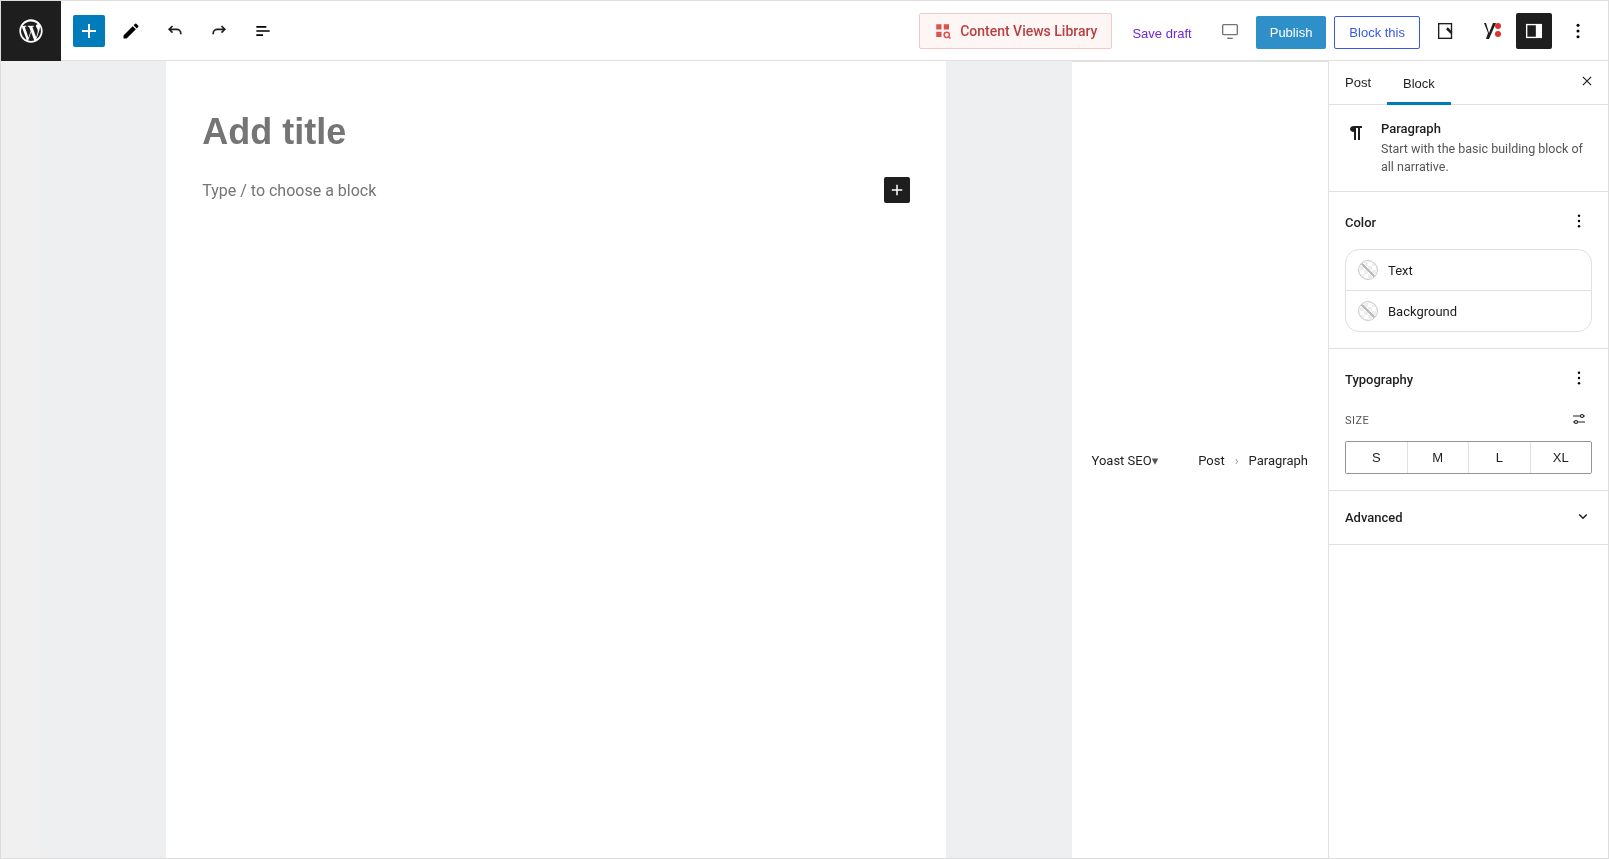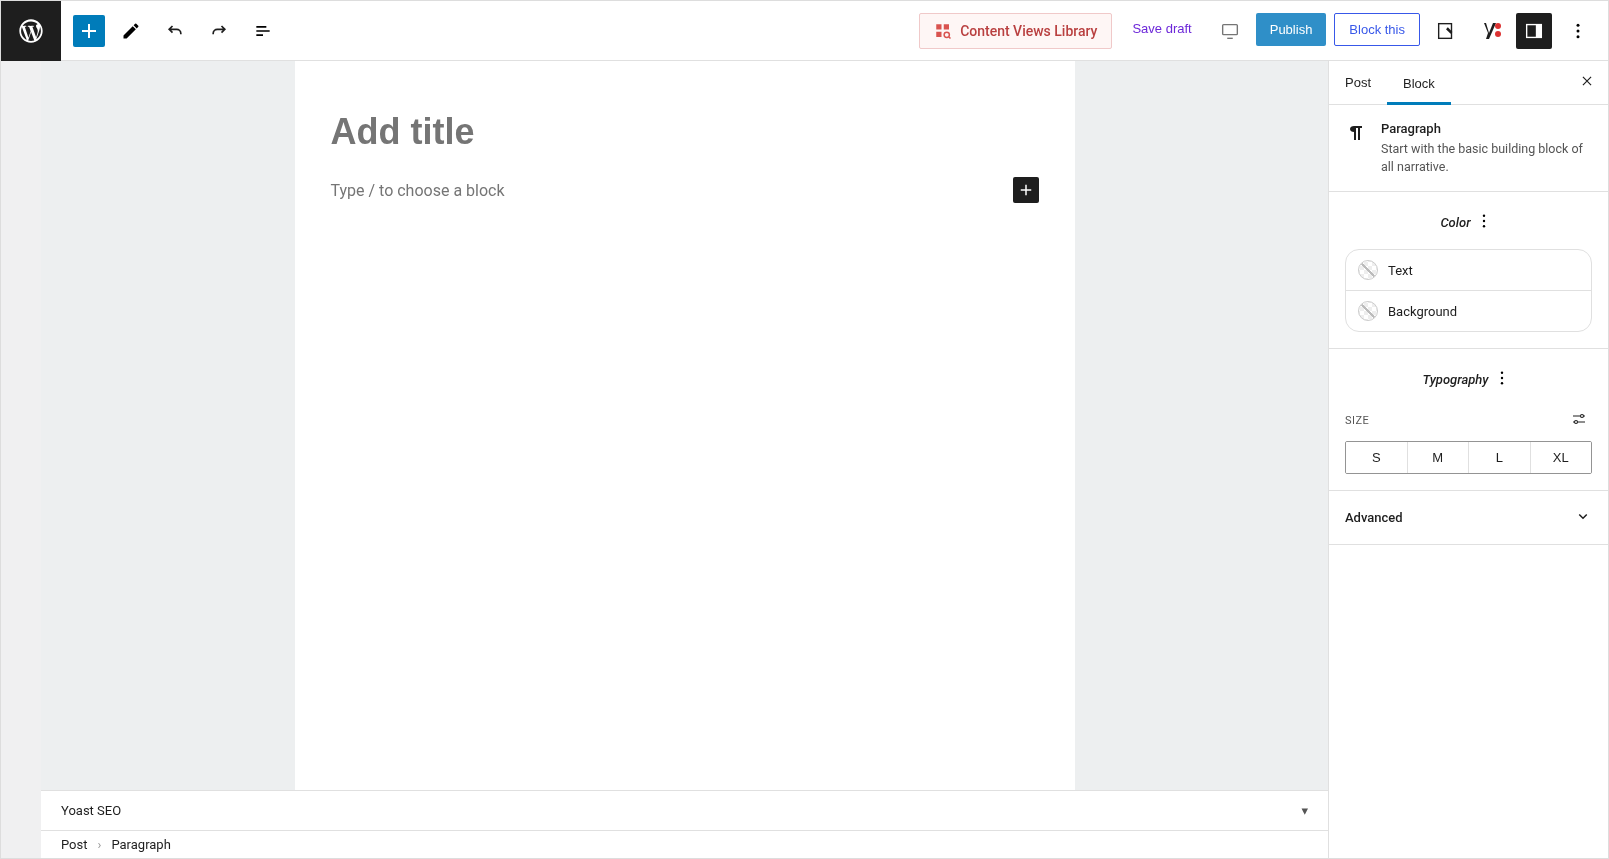--- a/index.html
+++ b/index.html
@@ -8,34 +8,34 @@
     .app { display: flex; flex-direction: column; height: 859px; width: 1609px; border: 1px solid #ddd; }
     
     
     .toolbar { display: flex; align-items: center; height: 60px; border-bottom: 1px solid #e0e0e0; background: #fff; }
     .wp-logo { width: 60px; height: 60px; background: #1e1e1e; display: flex; align-items: center; justify-content: center; }
     .wp-logo svg { width: 28px; height: 28px; fill: #fff; }
     .toolbar-left { display: flex; align-items: center; gap: 8px; padding-left: 12px; }
     .btn-icon { width: 36px; height: 36px; display: flex; align-items: center; justify-content: center; border: none; background: transparent; cursor: pointer; border-radius: 2px; }
     .btn-add { background: #007cba; width: 32px; height: 32px; border-radius: 2px; }
     .btn-add svg { fill: #fff; }
-    .toolbar-right { margin-left: auto; display: flex; align-items: flex-start; gap: 8px; padding-right: 12px; padding-left: 9px; }
+    .toolbar-right { margin-left: auto; display: flex; align-items: flex-end; gap: 8px; padding-right: 12px; padding-left: 9px; }
     .content-views { display: flex; align-items: center; gap: 8px; padding: 8px 14px; border: 1px solid #f0c9c9; background: #fef6f5; color: #b94040; font-weight: 500; font-size: 14px; border-radius: 2px; }
     .content-views .cv-icon { width: 18px; height: 18px; }
     .save-draft { color: #6d28d9; padding: 8px 12px; background: transparent; border: none; cursor: pointer; font-size: 13px; }
     .preview-btn { width: 36px; height: 36px; display:flex; align-items:center; justify-content:center; background:transparent; border:none; cursor:pointer; color:#757575; }
     .btn-publish { background: #2f8fc8; color: #fff; border: none; padding: 9px 14px; font-size: 13px; border-radius: 2px; cursor: pointer; }
     .btn-copy { background: #fff; color: #3858e9; border: 1px solid #3858e9; padding: 8px 14px; font-size: 13px; border-radius: 2px; cursor: pointer; }
     .yoast-icon { width:24px; height:24px; }
     .btn-settings-toggle { width: 36px; height: 36px; background: #1e1e1e; display:flex; align-items:center; justify-content:center; border:none; border-radius:2px; cursor:pointer;}
     .btn-settings-toggle svg { fill:#fff; }
     
     
     .main { display: flex; flex: 1; overflow: hidden; background: #f0f0f1; }
-    .editor-area { flex: 1; display: flex; flex-direction: column; overflow: hidden; padding-left: 40px; }
+    .editor-area { flex: 1; display: flex; flex-direction: row; overflow: hidden; padding-left: 40px; }
     .editor-canvas-wrap { flex:1; display:flex; justify-content:center; overflow:auto; background:#edeff0; }
     .editor-canvas { width: 780px; background:#fff; margin-top: 0; padding: 50px 36px; min-height: 100%; }
     .title-input { font-size: 36px; font-weight: 600; color: #6b6b6b; border: none; width: 100%; outline: none; margin-bottom: 24px; }
     .block-placeholder-row { display:flex; align-items:center; justify-content:space-between; }
     .block-placeholder { color: #757575; font-size: 16px; flex:1; }
     .block-add-inline { width: 26px; height: 26px; background: #1e1e1e; color:#fff; display:flex; align-items:center; justify-content:center; border-radius:2px; cursor:pointer; border:none; }
     .block-add-inline svg { fill:#fff; width:18px; height:18px; }
     
     .yoast-footer { background:#fff; border-top:1px solid #e0e0e0; padding: 12px 20px; display:flex; align-items:center; justify-content:space-between; color:#1e1e1e; font-size:13px; }
     .yoast-footer .chev { color:#555; }
@@ -49,21 +49,21 @@
     .sidebar-tab { padding: 14px 16px; font-size:13px; color:#1e1e1e; cursor:pointer; background:transparent; border:none; }
     .sidebar-tab.active { font-weight:500; border-bottom: 3px solid #007cba; margin-bottom:-1px; padding-bottom:11px; }
     .sidebar-close { margin-left:auto; padding: 10px 14px; background:transparent; border:none; cursor:pointer; font-size:16px; color:#1e1e1e; }
     
     .panel-section { padding: 16px; border-bottom:1px solid #e0e0e0; }
     .block-desc { display:flex; gap:12px; }
     .block-desc-icon { width:24px; height:24px; flex-shrink:0; }
     .block-desc-title { font-weight:500; font-size:13px; margin-bottom:4px; }
     .block-desc-text { font-size:12.5px; color:#555; line-height:1.4; }
     
-    .panel-header-row { display:flex; align-items:center; justify-content:center; margin-bottom:12px;font-style:italic; }
+    .panel-header-row { display:flex; align-items:center; justify-content:space-between; margin-bottom:12px; }
     .panel-header-row h3 { font-size:13px; font-weight:500; }
     .panel-dots { background:transparent; border:none; cursor:pointer; padding:4px; }
     
     .color-list { border:1px solid #e0e0e0; border-radius:14px; }
     .color-item { display:flex; align-items:center; gap:10px; padding:10px 12px; cursor:pointer; font-size:13px; }
     .color-item + .color-item { border-top:1px solid #e0e0e0; }
     .swatch { width:20px; height:20px; border-radius:50%; border:1px solid #ccc; background: repeating-conic-gradient(#eee 0% 25%, #fff 0% 50%) 50% / 8px 8px; position:relative; }
     .swatch::after { content:""; position:absolute; inset:0; border-radius:50%; background:linear-gradient(45deg, transparent 46%, #bbb 46%, #bbb 54%, transparent 54%); }
     
     .size-label-row { display:flex; justify-content:space-between; align-items:center; margin: 8px 0 6px; }

